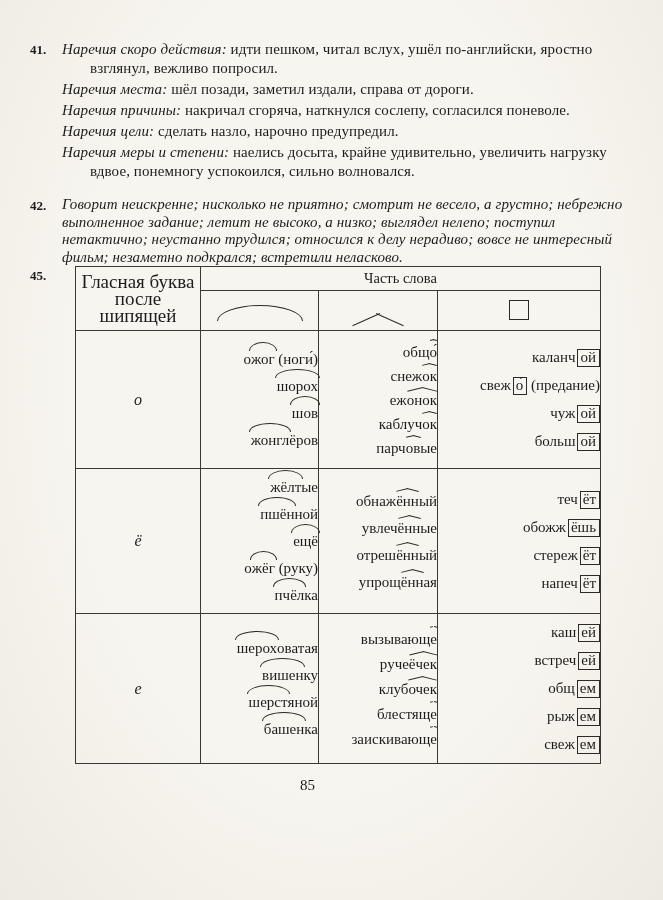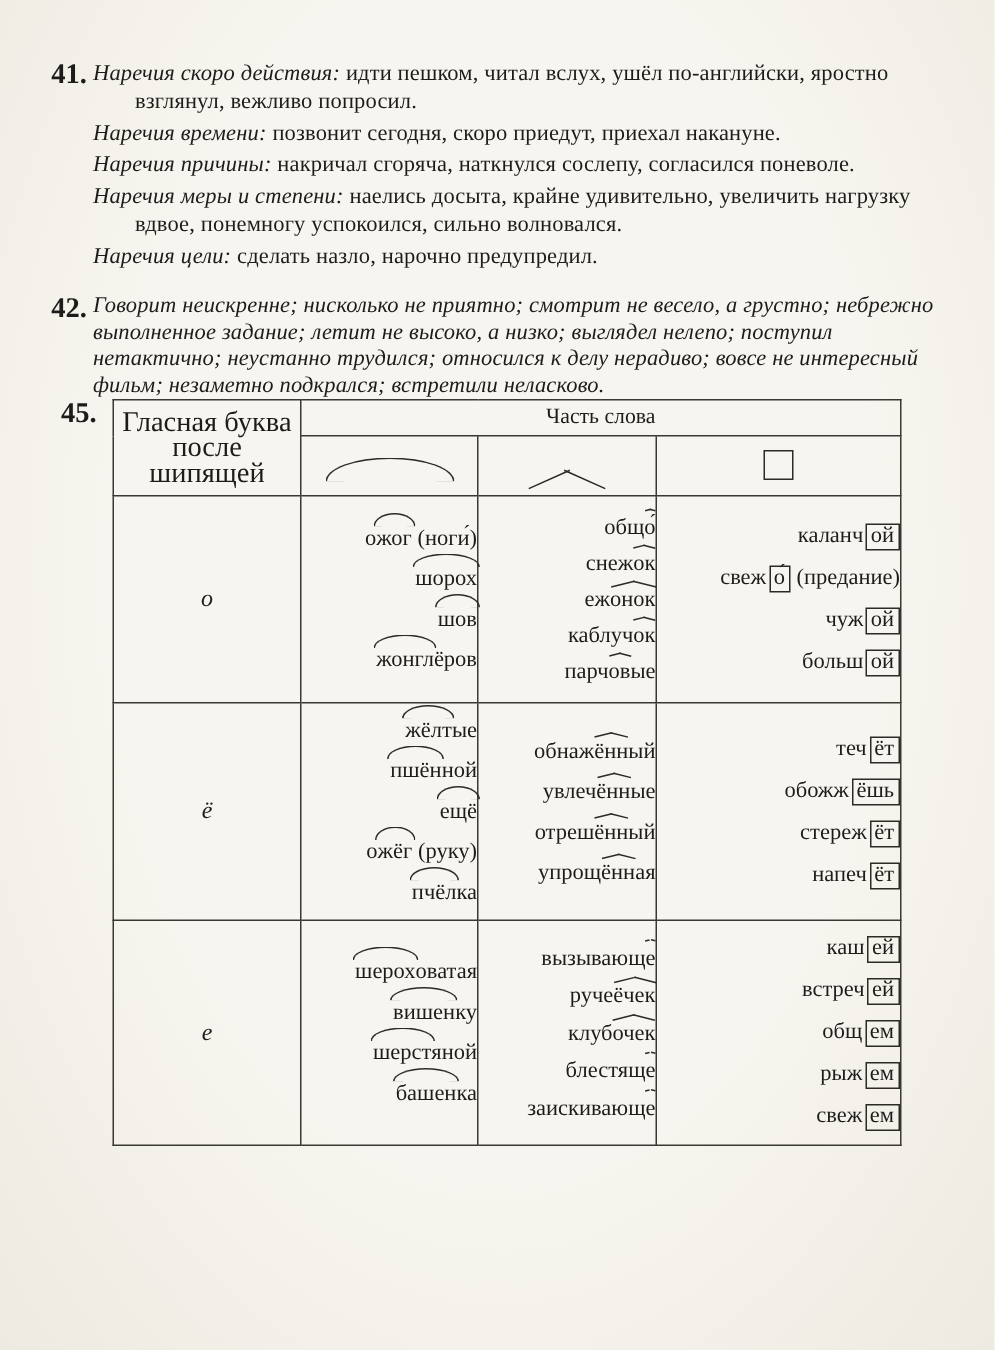--- a/index.html
+++ b/index.html
@@ -7,21 +7,21 @@
     width:663px;height:900px;overflow:hidden;
     background:radial-gradient(ellipse at 50% 42%, #f7f5ef 55%, #edeae1 100%);
     font-family:"Liberation Serif","DejaVu Serif",serif;
     color:#1d1c1a;
     -webkit-font-smoothing:antialiased;
   }
   .page{position:relative;width:663px;height:900px;padding:40px 28px 0 30px;box-sizing:border-box;}
 
   
   .exercise{display:flex;align-items:flex-start;}
-  .ex-num{flex:none;width:32px;font-weight:bold;font-size:19px;line-height:19px;text-align:center;}
+  .ex-num{flex:none;width:32px;font-weight:bold;font-size:13px;line-height:19px;}
   .ex-body{flex:1;font-size:15px;line-height:19px;letter-spacing:.1px;}
   #ex41-body .para{margin:0 0 2px 0;padding-left:28px;text-indent:-28px;}
   .head{font-style:italic;}
   .exercise.ex42{margin-top:13px;}
   .exercise.ex42 .ex-body{line-height:17.5px;font-style:italic;}
   .exercise.ex44{margin-top:11px;}
   .exercise.ex44 .ex-body{line-height:18.5px;font-weight:bold;font-weight:normal;}
 
   
   .exercise.ex45{margin-top:0;}
@@ -63,24 +63,24 @@
 </style>
 </head>
 <body>
 
 <div class="page">
 
   <section class="exercise ex41">
     <span class="ex-num">41.</span>
     <div class="ex-body" id="ex41-body">
         <p class="para"><span class="head">Наречия скоро действия:</span> идти пешком, читал вслух, ушёл по-английски, яростно взглянул, вежливо попросил.</p>
-        <p class="para"><span class="head">Наречия времени:</span> позвонит сегодня, скоро приедут, приехал накануне.</p>
+        <p class="para"><span class="head">Наречия места:</span> шёл позади, заметил издали, справа от дороги.</p>
         <p class="para"><span class="head">Наречия причины:</span> накричал сгоряча, наткнулся сослепу, согласился поневоле.</p>
+        <p class="para"><span class="head">Наречия цели:</span> сделать назло, нарочно предупредил.</p>
         <p class="para"><span class="head">Наречия меры и степени:</span> наелись досыта, крайне удивительно, увеличить нагрузку вдвое, понемногу успокоился, сильно волновался.</p>
-        <p class="para"><span class="head">Наречия цели:</span> сделать назло, нарочно предупредил.</p>
       </div>
   </section>
 
   <section class="exercise ex42">
     <span class="ex-num">42.</span>
     <div class="ex-body">Говорит неискренне; нисколько не приятно; смотрит не весело, а грустно; небрежно выполненное задание; летит не высоко, а низко; выглядел нелепо; поступил нетактично; неустанно трудился; относился к делу нерадиво; вовсе не интересный фильм; незаметно подкрался; встретили неласково.</div>
   </section>
 
 
   <section class="exercise ex45">
@@ -174,14 +174,15 @@
               <div class="wline"><span class="word">встреч<span class="m ending">ей</span></span></div>
               <div class="wline"><span class="word">общ<span class="m ending">ем</span></span></div>
               <div class="wline"><span class="word">рыж<span class="m ending">ем</span></span></div>
               <div class="wline"><span class="word">свеж<span class="m ending">ем</span></span></div>
             </td>
           </tr>
         </tbody>
     </table>
   </section>
 
+  <div class="page-number">85</div>
 
 </div>
 
 </body></html>

